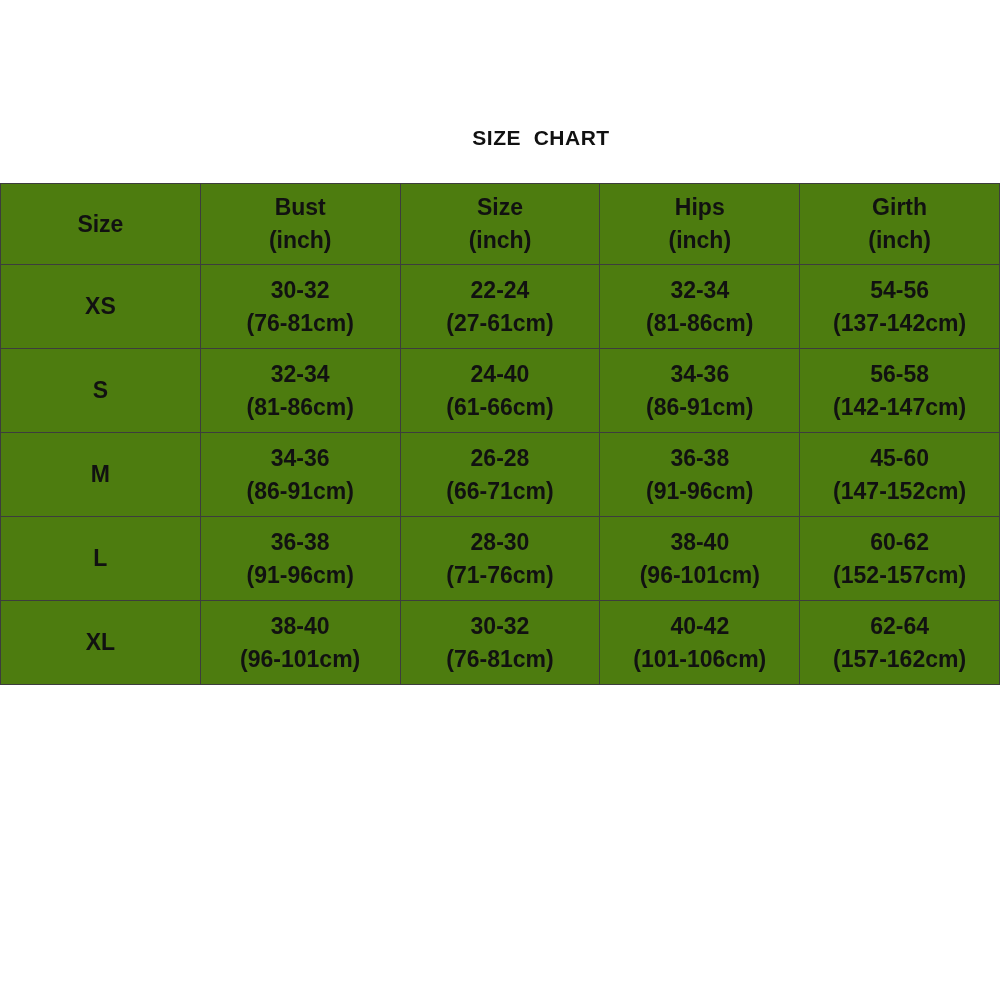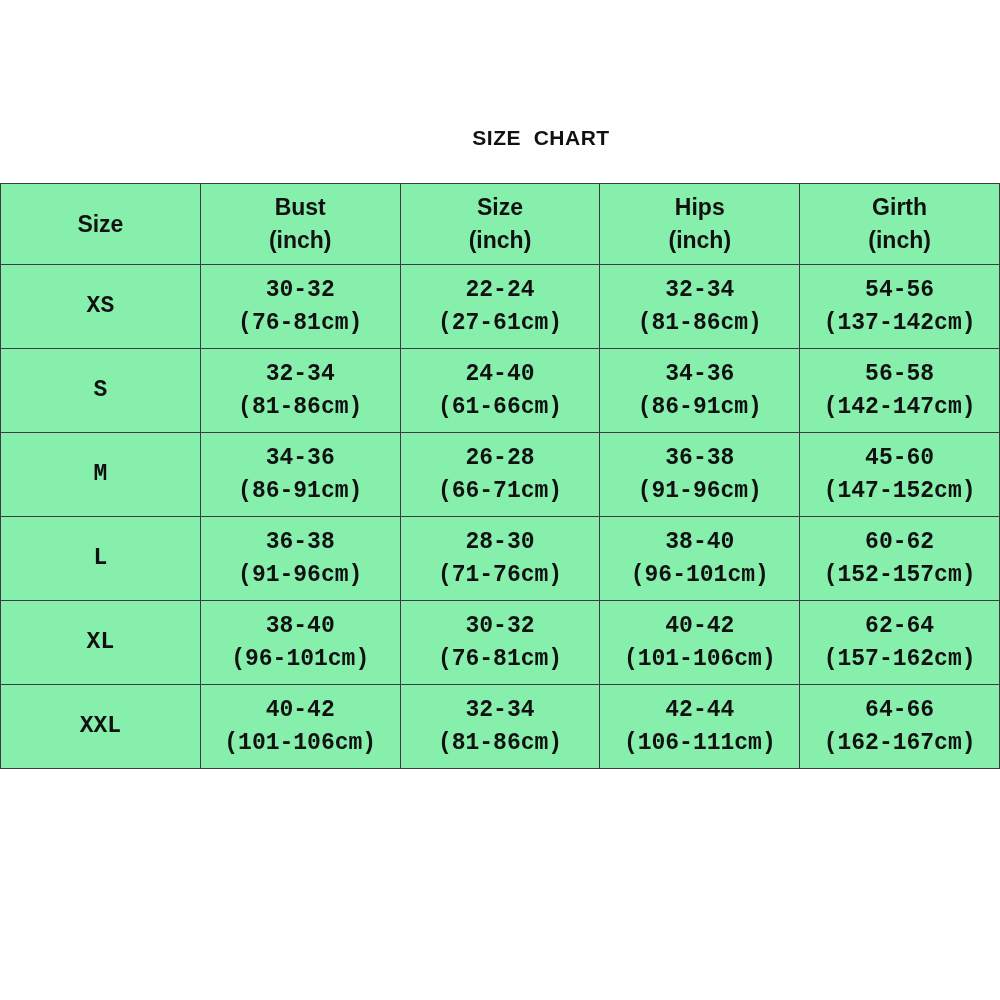--- a/index.html
+++ b/index.html
@@ -21,33 +21,33 @@
     white-space: pre;
     color: #111111;
     padding-left: 41px;
   }
   table.size-table {
     position: absolute;
     top: 183px; left: 0;
     width: 1000px;
     border-collapse: collapse;
     table-layout: fixed;
-    background: #86efac;
+    background: #4d7c0f;
   }
   .size-table th, .size-table td {
     border: 1px solid #3d3d3d;
     text-align: center;
     vertical-align: middle;
     font-weight: 700;
     font-size: 23px;
     padding: 0;
     color: #111111;
   }
   .size-table thead tr { height: 81px; }
-  .size-table tbody tr { height: 84px; font-family: Liberation Mono, monospace; }
+  .size-table tbody tr { height: 84px; }
   .line { display: block; line-height: 33px; }
 </style>
 </head>
 <body>
 
 <h1 class="title">SIZE  CHART</h1>
 
 <table class="size-table">
   <thead>
     <tr>
@@ -171,35 +171,14 @@
         </td>
       <td>
           <span class="line">40-42</span>
           <span class="line">(101-106cm)</span>
         </td>
       <td>
           <span class="line">62-64</span>
           <span class="line">(157-162cm)</span>
         </td>
     </tr>
-    <tr>
-      <td>
-          <span class="line">XXL</span>
-        </td>
-      <td>
-          <span class="line">40-42</span>
-          <span class="line">(101-106cm)</span>
-        </td>
-      <td>
-          <span class="line">32-34</span>
-          <span class="line">(81-86cm)</span>
-        </td>
-      <td>
-          <span class="line">42-44</span>
-          <span class="line">(106-111cm)</span>
-        </td>
-      <td>
-          <span class="line">64-66</span>
-          <span class="line">(162-167cm)</span>
-        </td>
-    </tr>
   </tbody>
 </table>
 
 </body></html>

